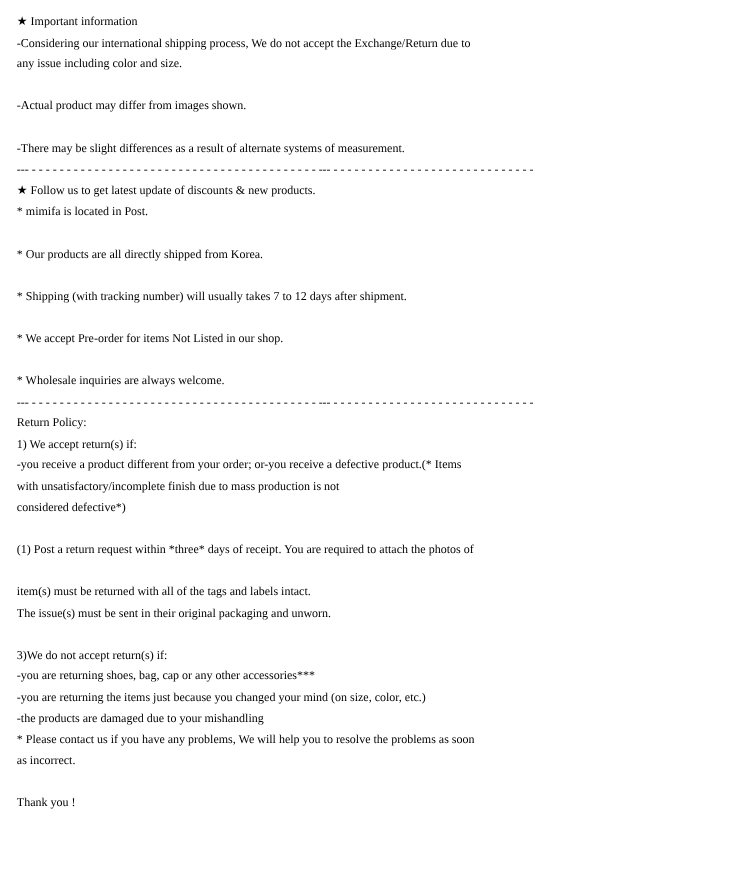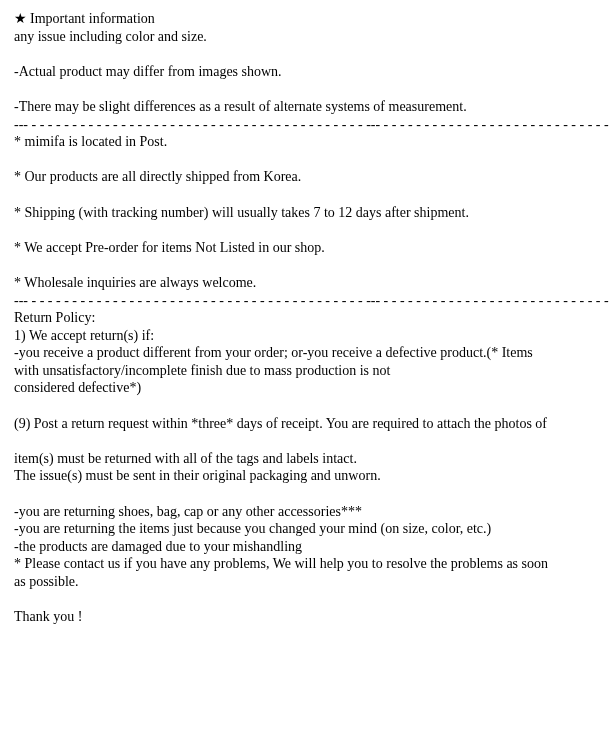--- a/index.html
+++ b/index.html
@@ -9,61 +9,64 @@
   }
   .doc {
     width: 614px;
     height: 741px;
     box-sizing: border-box;
     padding: 10px 4px 0 14px;
     overflow: hidden;
     background: #ffffff;
     color: #000000;
     font-family: "Liberation Serif", "DejaVu Serif", serif;
-    font-size: 14px;
+    font-size: 10px;
     line-height: 17.6px;
   }
   .line {
     white-space: pre;
     min-height: 17.6px;
     overflow: hidden;
   }
 </style>
 </head>
 <body>
 
 <div class="doc">
   <div class="line">★ Important information</div>
+  <div class="line">-Considering our international shipping process, We do not accept the Exchange/Return due to</div>
   <div class="line">any issue including color and size.</div>
   <div class="line"></div>
   <div class="line">-Actual product may differ from images shown.</div>
   <div class="line"></div>
   <div class="line">-There may be slight differences as a result of alternate systems of measurement.</div>
   <div class="line">--- - - - - - - - - - - - - - - - - - - - - - - - - - - - - - - - - - - - - - - - - - --- - - - - - - - - - - - - - - - - - - - - - - - - - - - - -</div>
+  <div class="line">★ Follow us to get latest update of discounts &amp; new products.</div>
   <div class="line">* mimifa is located in Post.</div>
   <div class="line"></div>
   <div class="line">* Our products are all directly shipped from Korea.</div>
   <div class="line"></div>
   <div class="line">* Shipping (with tracking number) will usually takes 7 to 12 days after shipment.</div>
   <div class="line"></div>
   <div class="line">* We accept Pre-order for items Not Listed in our shop.</div>
   <div class="line"></div>
   <div class="line">* Wholesale inquiries are always welcome.</div>
   <div class="line">--- - - - - - - - - - - - - - - - - - - - - - - - - - - - - - - - - - - - - - - - - - --- - - - - - - - - - - - - - - - - - - - - - - - - - - - - -</div>
   <div class="line">Return Policy:</div>
   <div class="line">1) We accept return(s) if:</div>
   <div class="line">-you receive a product different from your order; or-you receive a defective product.(* Items</div>
   <div class="line">with unsatisfactory/incomplete finish due to mass production is not</div>
   <div class="line">considered defective*)</div>
   <div class="line"></div>
-  <div class="line">(9) Post a return request within *three* days of receipt. You are required to attach the photos of</div>
+  <div class="line">(1) Post a return request within *three* days of receipt. You are required to attach the photos of</div>
   <div class="line"></div>
   <div class="line">item(s) must be returned with all of the tags and labels intact.</div>
   <div class="line">The issue(s) must be sent in their original packaging and unworn.</div>
   <div class="line"></div>
+  <div class="line">3)We do not accept return(s) if:</div>
   <div class="line">-you are returning shoes, bag, cap or any other accessories***</div>
   <div class="line">-you are returning the items just because you changed your mind (on size, color, etc.)</div>
   <div class="line">-the products are damaged due to your mishandling</div>
   <div class="line">* Please contact us if you have any problems, We will help you to resolve the problems as soon</div>
-  <div class="line">as possible.</div>
+  <div class="line">as incorrect.</div>
   <div class="line"></div>
   <div class="line">Thank you !</div>
 </div>
 
 </body></html>

